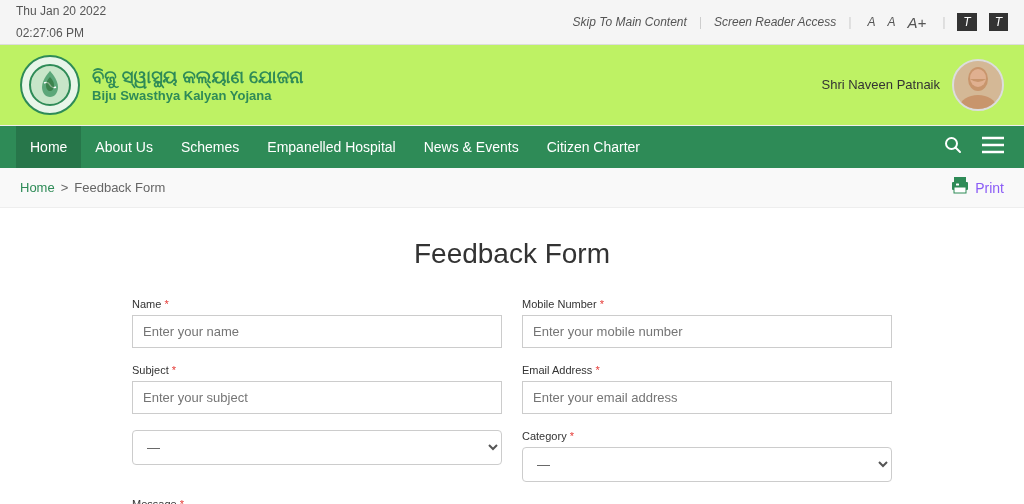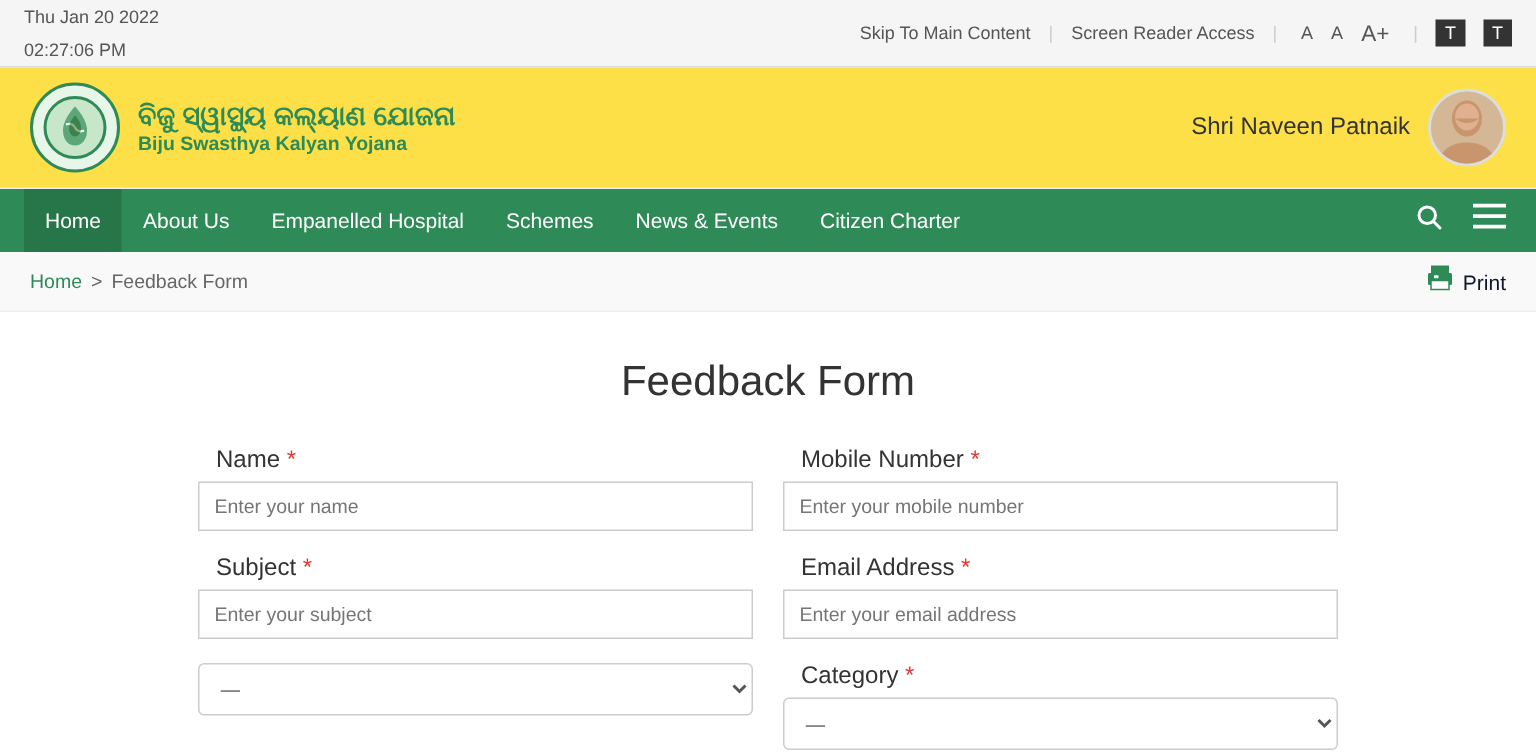--- a/index.html
+++ b/index.html
@@ -10,52 +10,52 @@
       background: #f5f5f5;
       border-bottom: 1px solid #ddd;
       padding: 4px 16px;
       display: flex;
       justify-content: space-between;
       align-items: center;
       font-size: 12px;
       color: #555;
     }
     .top-bar-left { display: flex; align-items: flex-start; gap: 8px; flex-direction: column; }
-    .top-bar-right { display: flex; align-items: center; gap: 12px; }
+    .top-bar-right { display: flex; align-items: center; gap: 12px; font-style: italic; }
     .top-bar-right a { color: #555; text-decoration: none; font-size: 12px; }
     .top-bar-right .separator { color: #ccc; }
     .font-controls { display: flex; align-items: center; gap: 4px; }
     .font-controls span { cursor: pointer; padding: 1px 4px; font-size: 12px; color: #555; }
     .font-controls .large { font-size: 15px; }
     .theme-toggle { background: #333; color: #fff; padding: 2px 6px; font-size: 12px; cursor: pointer; }
 
     
     .header {
-      background: #fde047;
+      background: #bef264;
       padding: 10px 20px;
       display: flex;
       justify-content: space-between;
       align-items: center;
       border-bottom: 1px solid #eee;
     }
     .logo-area { display: flex; align-items: center; gap: 12px; }
     .logo-circle {
       width: 60px; height: 60px;
       border-radius: 50%;
       border: 2px solid #2e8b57;
       background: #e8f5e9;
       display: flex; align-items: center; justify-content: center;
       overflow: hidden;
     }
     .logo-circle svg { width: 44px; height: 44px; }
     .logo-text { display: flex; flex-direction: column; }
     .logo-odia { font-size: 18px; color: #2e8b57; font-weight: bold; }
     .logo-english { font-size: 13px; color: #2e8b57; font-weight: bold; }
     .minister-area { display: flex; align-items: center; gap: 12px; }
-    .minister-text { text-align: center; font-size: 16px; color: #333; line-height: 1.4; }
+    .minister-text { text-align: center; font-size: 13px; color: #333; line-height: 1.4; }
     .minister-photo {
       width: 52px; height: 52px;
       border-radius: 50%;
       background: #ccc;
       overflow: hidden;
       border: 2px solid #ddd;
       display: flex; align-items: center; justify-content: center;
     }
 
     
@@ -94,21 +94,21 @@
       padding: 8px 20px;
       display: flex;
       justify-content: space-between;
       align-items: center;
     }
     .breadcrumb { display: flex; align-items: center; gap: 6px; font-size: 13px; }
     .breadcrumb a { color: #2e8b57; text-decoration: none; }
     .breadcrumb span { color: #666; }
     .print-btn {
       display: flex; align-items: center; gap: 6px;
-      color: #0f172a; cursor: pointer; font-size: 14px; background: none; border: none;
+      color: #8b5cf6; cursor: pointer; font-size: 14px; background: none; border: none;
     }
     .print-btn .print-icon { font-size: 18px; }
 
     
     .main-content {
       padding: 30px 20px 40px;
       max-width: 800px;
       margin: 0 auto;
     }
     .form-title {
@@ -123,23 +123,22 @@
       gap: 20px;
       margin-bottom: 16px;
     }
     .form-group {
       flex: 1;
       display: flex;
       flex-direction: column;
       gap: 5px;
     }
     .form-group label {
-      font-size: 16px;
+      font-size: 11px;
       color: #333;
-      margin-left: 12px;
     }
     .form-group label .required { color: #e53935; }
     .form-group input[type="text"] {
       border: 1px solid #ccc;
       border-radius: 0;
       padding: 8px 10px;
       font-size: 13px;
       color: #555;
       outline: none;
       width: 100%;
@@ -207,22 +206,22 @@
         <ellipse cx="24" cy="19" rx="8" ry="9" fill="#e0b090"></ellipse>
         <path d="M16 20 Q24 26 32 20" fill="#c8956c"></path>
       </svg>
     </div>
   </div>
 </div>
 
 <nav class="navbar">
   <a href="#" class="active">Home</a>
   <a href="#">About Us</a>
+  <a href="#">Schemes</a>
   <a href="#">Empanelled Hospital</a>
-  <a href="#">Schemes</a>
   <a href="#">News &amp; Events</a>
   <a href="#">Citizen Charter</a>
   <div class="navbar-right">
     <button class="nav-search-btn">
       <svg width="18" height="18" viewBox="0 0 18 18" fill="none" xmlns="http://www.w3.org/2000/svg">
         <circle cx="7.5" cy="7.5" r="5.5" stroke="white" stroke-width="2"></circle>
         <line x1="11.5" y1="11.5" x2="16" y2="16" stroke="white" stroke-width="2" stroke-linecap="round"></line>
       </svg>
     </button>
     <button class="nav-menu-btn">

